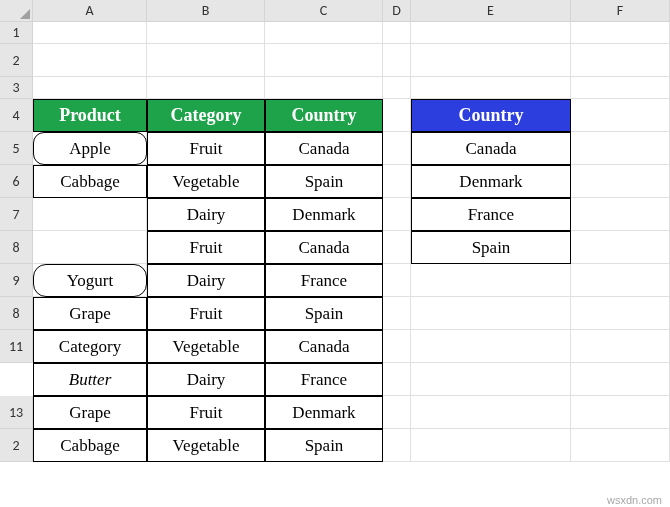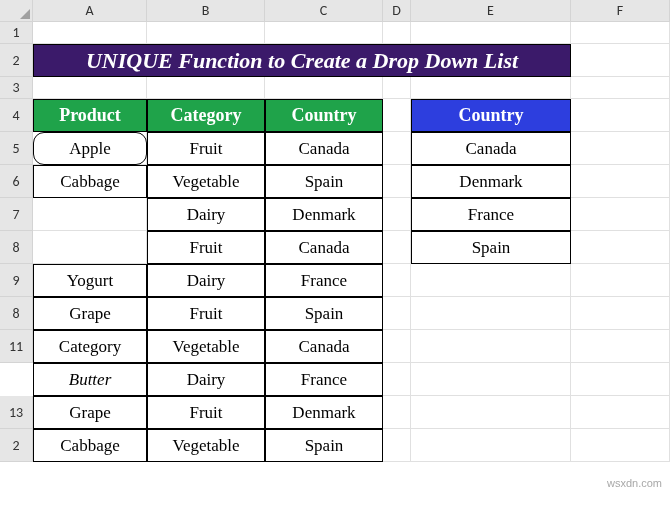--- a/index.html
+++ b/index.html
@@ -77,21 +77,21 @@
     .th-blue { background: #2d3ede; }
     .td {
       font-family: 'Times New Roman', serif;
       font-size: 17px;
       border: 1px solid #000 !important;
       background: #fff;
     }
     .watermark {
       position: absolute;
       right: 8px;
-      bottom: 18px;
+      bottom: 1px;
       font-size: 11px;
       color: #a8a8a8;
       font-family: Arial, sans-serif;
     }
     
   </style>
 </head>
 <body>
 
 <div class="grid" id="sheet">
@@ -193,35 +193,34 @@
     <div class="cell" style="grid-area: 14 / 5;"></div>
     <div class="cell" style="grid-area: 14 / 6;"></div>
     <div class="cell" style="grid-area: 14 / 7;"></div>
     <div class="rowhdr" style="grid-area: 15 / 1;">2</div>
     <div class="cell" style="grid-area: 15 / 2;"></div>
     <div class="cell" style="grid-area: 15 / 3;"></div>
     <div class="cell" style="grid-area: 15 / 4;"></div>
     <div class="cell" style="grid-area: 15 / 5;"></div>
     <div class="cell" style="grid-area: 15 / 6;"></div>
     <div class="cell" style="grid-area: 15 / 7;"></div>
-    <div class="title">UNIQUE Function to Create a Drop Down List</div>
     <div class="cell th th-green" style="grid-area: 5 / 2;">Product</div>
     <div class="cell th th-green" style="grid-area: 5 / 3;">Category</div>
     <div class="cell th th-green" style="grid-area: 5 / 4;">Country</div>
     <div class="cell td" style="grid-area: 6 / 2; border-radius: 11px;">Apple</div>
     <div class="cell td" style="grid-area: 6 / 3;">Fruit</div>
     <div class="cell td" style="grid-area: 6 / 4;">Canada</div>
     <div class="cell td" style="grid-area: 7 / 2;">Cabbage</div>
     <div class="cell td" style="grid-area: 7 / 3;">Vegetable</div>
     <div class="cell td" style="grid-area: 7 / 4;">Spain</div>
     <div class="cell td" style="grid-area: 8 / 3;">Dairy</div>
     <div class="cell td" style="grid-area: 8 / 4;">Denmark</div>
     <div class="cell td" style="grid-area: 9 / 3;">Fruit</div>
     <div class="cell td" style="grid-area: 9 / 4;">Canada</div>
-    <div class="cell td" style="grid-area: 10 / 2;">Yogurt</div>
+    <div class="cell td" style="grid-area: 10 / 2; border-radius: 13px;">Yogurt</div>
     <div class="cell td" style="grid-area: 10 / 3;">Dairy</div>
     <div class="cell td" style="grid-area: 10 / 4;">France</div>
     <div class="cell td" style="grid-area: 11 / 2;">Grape</div>
     <div class="cell td" style="grid-area: 11 / 3;">Fruit</div>
     <div class="cell td" style="grid-area: 11 / 4;">Spain</div>
     <div class="cell td" style="grid-area: 12 / 2;">Category</div>
     <div class="cell td" style="grid-area: 12 / 3;">Vegetable</div>
     <div class="cell td" style="grid-area: 12 / 4;">Canada</div>
     <div class="cell td" style="grid-area: 13 / 2; font-style: italic;">Butter</div>
     <div class="cell td" style="grid-area: 13 / 3;">Dairy</div>

